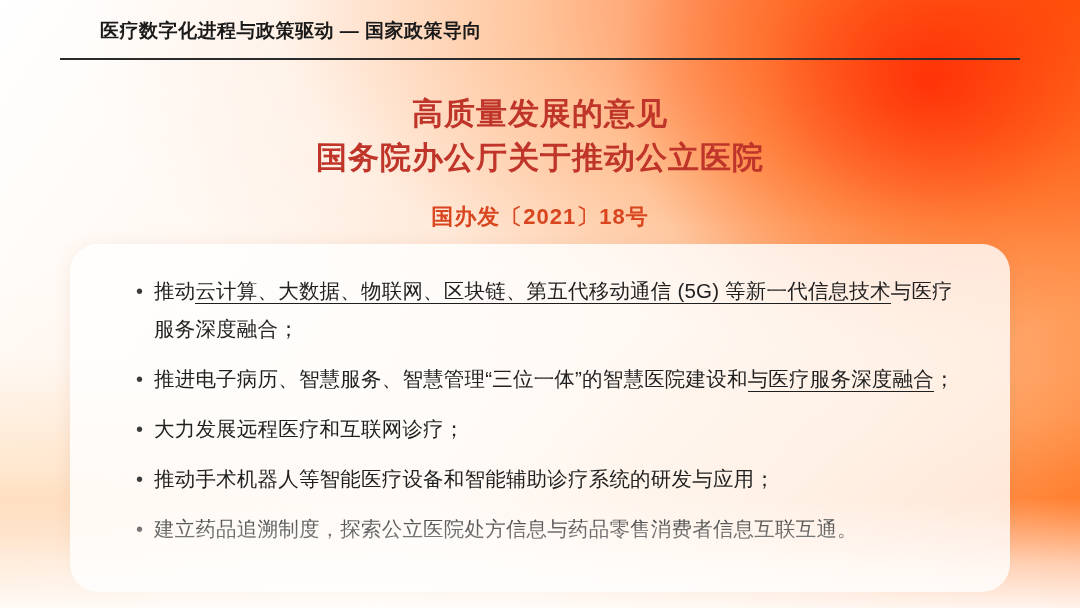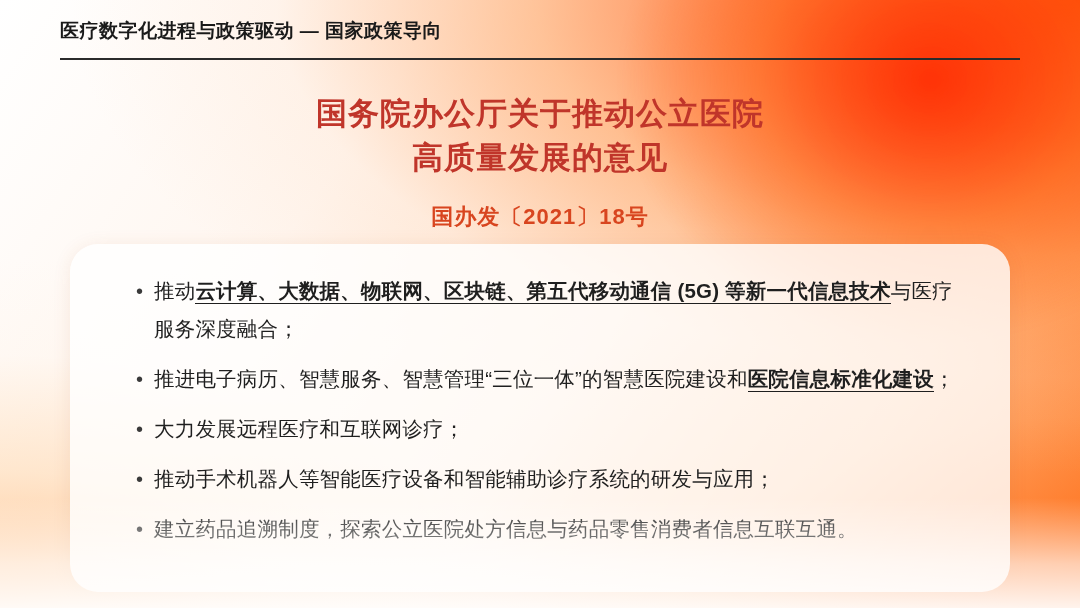--- a/index.html
+++ b/index.html
@@ -48,20 +48,21 @@
     left: 60px;
     right: 60px;
     height: 42px;
   }
   .header-title {
     font-size: 19px;
     font-weight: bold;
     color: #1a1a1a;
     letter-spacing: 0.5px;
     white-space: nowrap;
+    margin-left: 40px;
   }
   .header-rule {
     position: absolute;
     left: 0;
     right: 0;
     bottom: 0;
     height: 2px;
     background: #2b2b2b;
   }
 
@@ -118,53 +119,53 @@
     text-align: left;
   }
   .bullet-text {
     flex: 1 1 auto;
     font-size: 20.5px;
     line-height: 38px;
     color: #1f1f1f;
     letter-spacing: 0.2px;
   }
   .bullet-text b {
-    font-weight: bold;
+    font-weight: normal;
     border-bottom: 1.6px solid #1f1f1f;
     padding-bottom: 1px;
   }
 </style>
 </head>
 <body>
 
 <div class="slide">
   <div class="corner-glow"></div>
 
   <div class="header">
     <div class="header-title">医疗数字化进程与政策驱动 — 国家政策导向</div>
     <div class="header-rule"></div>
   </div>
 
   <div class="title-block">
     <div class="doc-title">
+      <div>高质量发展的意见</div>
       <div>国务院办公厅关于推动公立医院</div>
-      <div>高质量发展的意见</div>
     </div>
     <div class="doc-number">国办发〔2021〕18号</div>
   </div>
 
   <div class="card">
     <div class="bullets" id="bullets">
         <div class="bullet">
           <span class="dot">•</span>
           <span class="bullet-text"><span>推动</span><b>云计算、大数据、物联网、区块链、第五代移动通信 (5G) 等新一代信息技术</b><span>与医疗服务深度融合；</span></span>
         </div>
         <div class="bullet">
           <span class="dot">•</span>
-          <span class="bullet-text"><span>推进电子病历、智慧服务、智慧管理“三位一体”的智慧医院建设和</span><b>医院信息标准化建设</b><span>；</span></span>
+          <span class="bullet-text"><span>推进电子病历、智慧服务、智慧管理“三位一体”的智慧医院建设和</span><b>与医疗服务深度融合</b><span>；</span></span>
         </div>
         <div class="bullet">
           <span class="dot">•</span>
           <span class="bullet-text"><span>大力发展远程医疗和互联网诊疗；</span></span>
         </div>
         <div class="bullet">
           <span class="dot">•</span>
           <span class="bullet-text"><span>推动手术机器人等智能医疗设备和智能辅助诊疗系统的研发与应用；</span></span>
         </div>
         <div class="bullet">

